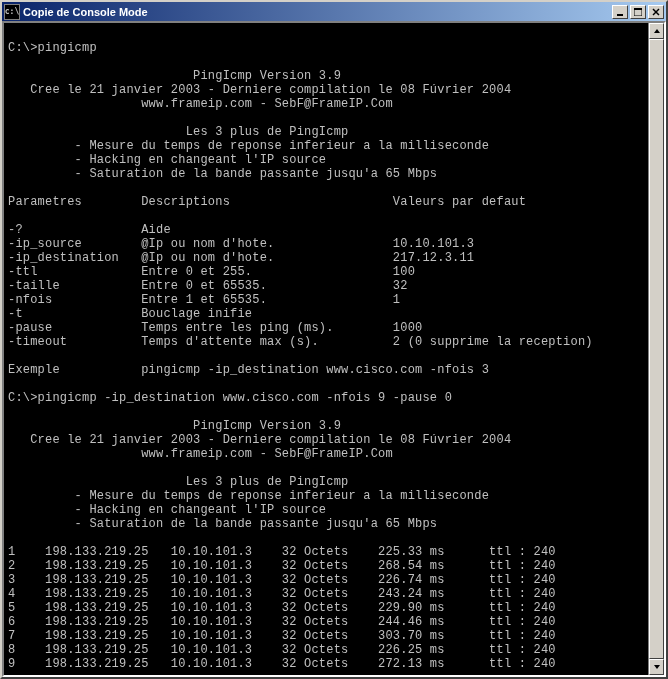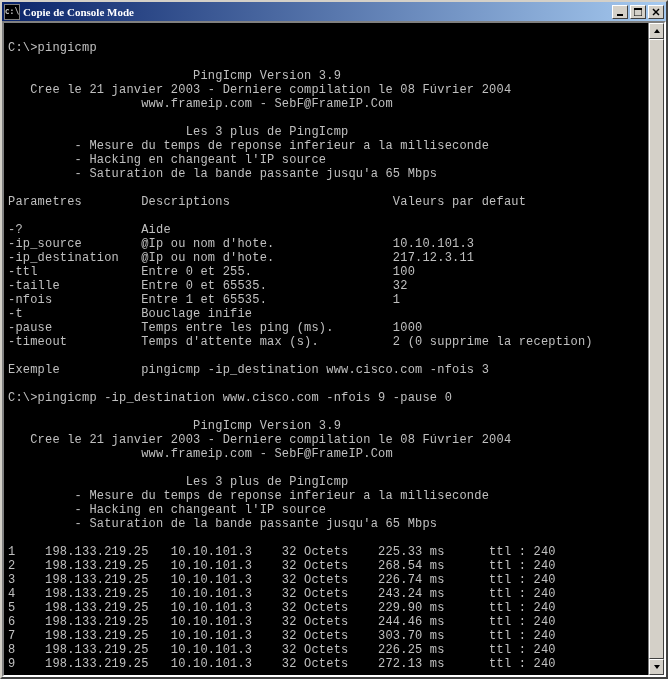--- a/index.html
+++ b/index.html
@@ -35,21 +35,21 @@
     margin-right: 3px;
     display: inline-flex;
     align-items: center;
     justify-content: center;
     background: #000;
     border: 1px solid #808080;
     color: #c0c0c0;
     font-size: 8px;
     font-family: monospace;
   }
-  .titlebar .title { flex: 1; font-family: Liberation Serif, serif; }
+  .titlebar .title { flex: 1; }
   .titlebar .buttons { display: flex; padding-right: 2px; gap: 2px; }
   .win-btn {
     width: 16px; height: 14px;
     background: #d4d0c8;
     border: 1px solid;
     border-color: #fff #404040 #404040 #fff;
     display: flex;
     align-items: center;
     justify-content: center;
     font-family: Arial, sans-serif;

